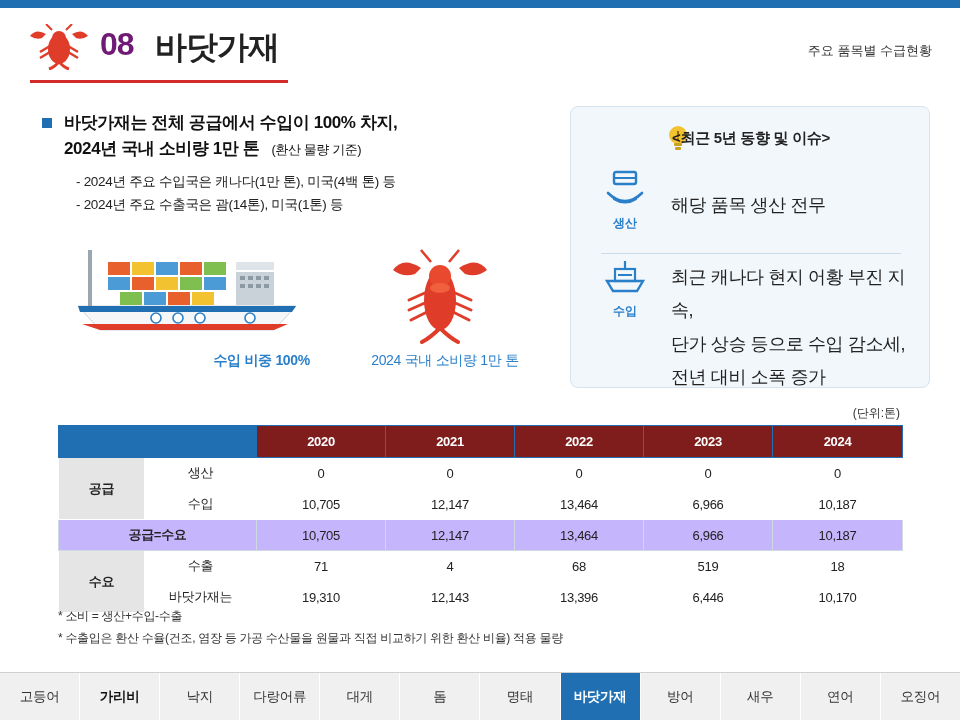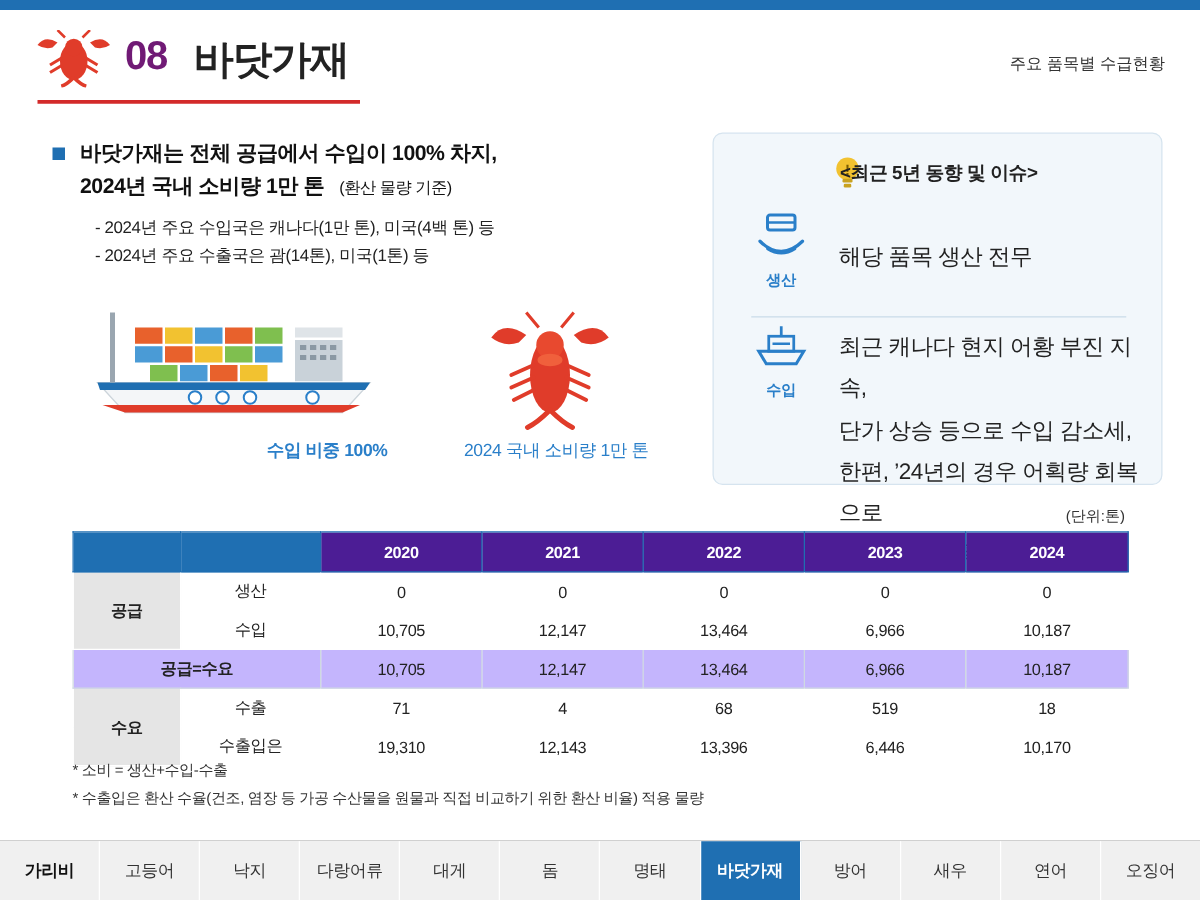--- a/index.html
+++ b/index.html
@@ -108,21 +108,21 @@
   table.data {
     position: absolute; left: 58px; top: 425px; width: 844px;
     border-collapse: collapse; table-layout: fixed;
   }
   table.data th, table.data td {
     border: 1px solid #ffffff;
     text-align: center; font-size: 13px; color: #222; height: 31px;
     letter-spacing: -0.3px;
   }
   table.data thead th {
-    background: #4c1d95; color: #fff; font-weight: bold; height: 32px;
+    background: #7f1d1d; color: #fff; font-weight: bold; height: 32px;
     border: 1px solid #1f6fb2;
   }
   table.data thead th.blank { background: #1f6fb2; }
   td.rowlabel {
     background: #e5e5e5; font-weight: bold; border: 1px solid #cfd9e1;
   }
   td.sublabel {
     background: #ffffff; border: 1px solid #cfd9e1;
   }
   td.val { background: #ffffff; border: 1px solid #cfd9e1; }
@@ -279,21 +279,20 @@
           <path d="M5 24 L41 24 L35 34 L11 34 Z" fill="none" stroke="#2a7fc9" stroke-width="2.4"></path>
           <rect x="13" y="12" width="20" height="12" fill="none" stroke="#2a7fc9" stroke-width="2.2"></rect>
           <path d="M23 4 L23 12" stroke="#2a7fc9" stroke-width="2.2"></path>
           <path d="M16 18 L30 18" stroke="#2a7fc9" stroke-width="2"></path>
         </svg>
         <div class="icon-label">수입</div>
       </div>
       <div class="row-text">
         <div>최근 캐나다 현지 어황 부진 지속,</div>
         <div>단가 상승 등으로 수입 감소세,</div>
-        <div>한편, ’24년의 경우 어획량 회복으로</div>
         <div>전년 대비 소폭 증가</div>
       </div>
     </div>
   </div>
 
   <div class="unit">(단위:톤)</div>
 
   <table class="data">
     <colgroup>
       <col style="width:86px">
@@ -344,38 +343,38 @@
       <tr>
         <td class="rowlabel" rowspan="2">수요</td>
         <td class="sublabel">수출</td>
         <td class="val">71</td>
         <td class="val">4</td>
         <td class="val">68</td>
         <td class="val">519</td>
         <td class="val">18</td>
       </tr>
       <tr>
-        <td class="sublabel">수출입은</td>
+        <td class="sublabel">바닷가재는</td>
         <td class="val">19,310</td>
         <td class="val">12,143</td>
         <td class="val">13,396</td>
         <td class="val">6,446</td>
         <td class="val">10,170</td>
       </tr>
     </tbody>
   </table>
 
   <div class="footnotes">
     <div>* 소비 = 생산+수입-수출</div>
     <div>* 수출입은 환산 수율(건조, 염장 등 가공 수산물을 원물과 직접 비교하기 위한 환산 비율) 적용 물량</div>
   </div>
 
   <div class="tabs">
+    <div class="tab">고등어</div>
     <div class="tab first">가리비</div>
-    <div class="tab">고등어</div>
     <div class="tab">낙지</div>
     <div class="tab">다랑어류</div>
     <div class="tab">대게</div>
     <div class="tab">돔</div>
     <div class="tab">명태</div>
     <div class="tab active">바닷가재</div>
     <div class="tab">방어</div>
     <div class="tab">새우</div>
     <div class="tab">연어</div>
     <div class="tab">오징어</div>

